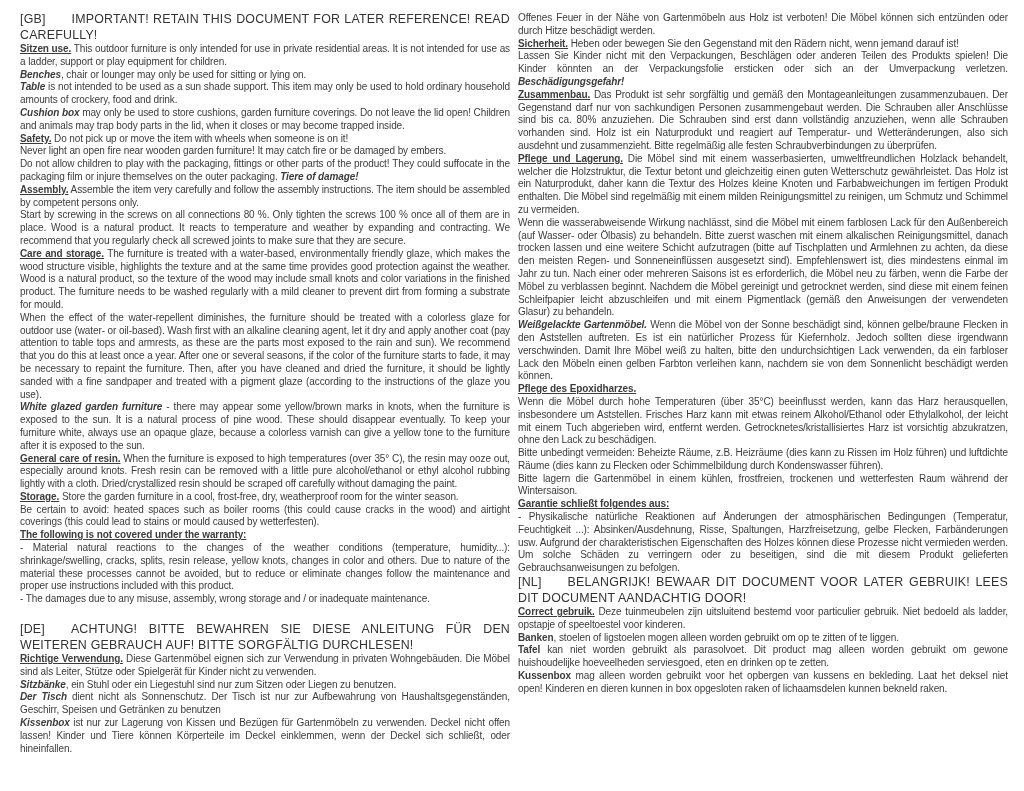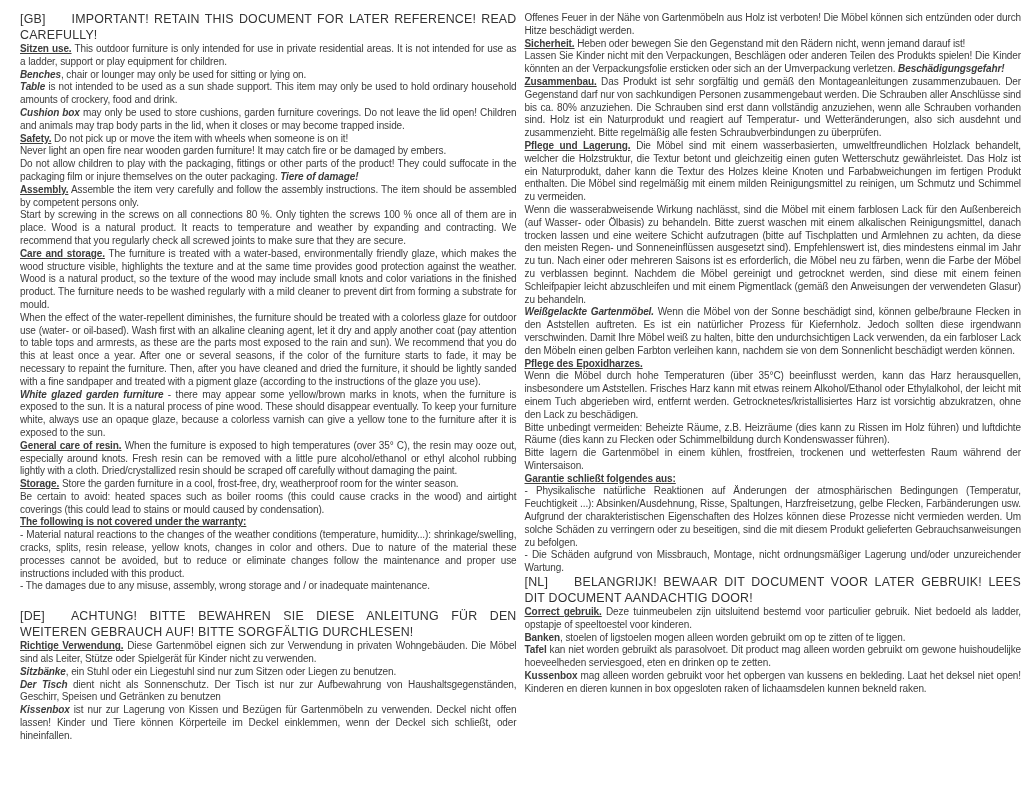--- a/index.html
+++ b/index.html
@@ -7,21 +7,21 @@
     width: 1024px; height: 791px;
     background: #ffffff;
     overflow: hidden;
     font-family: "Liberation Sans", sans-serif;
     color: #3c3c3c;
     -webkit-font-smoothing: antialiased;
   }
   .page {
     box-sizing: border-box;
     width: 1024px; height: 791px;
-    padding: 12px 3px 0 20px;
+    padding: 12px 16px 0 20px;
     display: flex;
     gap: 8px;
   }
   .col { flex: 1 1 0; min-width: 0; }
   section { display: block; }
   .gap-sm { margin-top: 16px; }
   .gap-lg { }
   .heading {
     font-size: 12.4px;
     line-height: 15.5px;
@@ -57,21 +57,21 @@
         <p class="para"><span class="run-lead">Safety.</span><span class="run-n"> Do not pick up or move the item with wheels when someone is on it!</span></p>
         <p class="para"><span class="run-n">Never light an open fire near wooden garden furniture! It may catch fire or be damaged by embers.</span></p>
         <p class="para"><span class="run-n">Do not allow children to play with the packaging, fittings or other parts of the product! They could suffocate in the packaging film or injure themselves on the outer packaging. </span><span class="run-bi">Tiere of damage!</span></p>
         <p class="para"><span class="run-lead">Assembly.</span><span class="run-n"> Assemble the item very carefully and follow the assembly instructions. The item should be assembled by competent persons only.</span></p>
         <p class="para"><span class="run-n">Start by screwing in the screws on all connections 80 %. Only tighten the screws 100 % once all of them are in place. Wood is a natural product. It reacts to temperature and weather by expanding and contracting. We recommend that you regularly check all screwed joints to make sure that they are secure.</span></p>
         <p class="para"><span class="run-lead">Care and storage.</span><span class="run-n"> The furniture is treated with a water-based, environmentally friendly glaze, which makes the wood structure visible, highlights the texture and at the same time provides good protection against the weather. Wood is a natural product, so the texture of the wood may include small knots and color variations in the finished product. The furniture needs to be washed regularly with a mild cleaner to prevent dirt from forming a substrate for mould.</span></p>
         <p class="para"><span class="run-n">When the effect of the water-repellent diminishes, the furniture should be treated with a colorless glaze for outdoor use (water- or oil-based). Wash first with an alkaline cleaning agent, let it dry and apply another coat (pay attention to table tops and armrests, as these are the parts most exposed to the rain and sun). We recommend that you do this at least once a year. After one or several seasons, if the color of the furniture starts to fade, it may be necessary to repaint the furniture. Then, after you have cleaned and dried the furniture, it should be lightly sanded with a fine sandpaper and treated with a pigment glaze (according to the instructions of the glaze you use).</span></p>
         <p class="para"><span class="run-bi">White glazed garden furniture</span><span class="run-n"> - there may appear some yellow/brown marks in knots, when the furniture is exposed to the sun. It is a natural process of pine wood. These should disappear eventually. To keep your furniture white, always use an opaque glaze, because a colorless varnish can give a yellow tone to the furniture after it is exposed to the sun.</span></p>
         <p class="para"><span class="run-lead">General care of resin.</span><span class="run-n"> When the furniture is exposed to high temperatures (over 35° C), the resin may ooze out, especially around knots. Fresh resin can be removed with a little pure alcohol/ethanol or ethyl alcohol rubbing lightly with a cloth. Dried/crystallized resin should be scraped off carefully without damaging the paint.</span></p>
         <p class="para"><span class="run-lead">Storage.</span><span class="run-n"> Store the garden furniture in a cool, frost-free, dry, weatherproof room for the winter season.</span></p>
-        <p class="para"><span class="run-n">Be certain to avoid: heated spaces such as boiler rooms (this could cause cracks in the wood) and airtight coverings (this could lead to stains or mould caused by condensation).</span></p>
+        <p class="para"><span class="run-n">Be certain to avoid: heated spaces such as boiler rooms (this could cause cracks in the wood) and airtight coverings (this could lead to stains or mould caused by wetterfesten).</span></p>
         <p class="para"><span class="run-lead">The following is not covered under the warranty:</span></p>
         <p class="para"><span class="run-n">- Material natural reactions to the changes of the weather conditions (temperature, humidity...): shrinkage/swelling, cracks, splits, resin release, yellow knots, changes in color and others. Due to nature of the material these processes cannot be avoided, but to reduce or eliminate changes follow the maintenance and proper use instructions included with this product.</span></p>
         <p class="para"><span class="run-n">- The damages due to any misuse, assembly, wrong storage and / or inadequate maintenance.</span></p>
       </section>
       <section class="gap-sm">
         <div class="heading"><span class="lang-tag">[DE]</span><span>ACHTUNG! BITTE BEWAHREN SIE DIESE ANLEITUNG FÜR DEN WEITEREN GEBRAUCH AUF! BITTE SORGFÄLTIG DURCHLESEN!</span></div>
         <p class="para"><span class="run-lead">Richtige Verwendung.</span><span class="run-n"> Diese Gartenmöbel eignen sich zur Verwendung in privaten Wohngebäuden. Die Möbel sind als Leiter, Stütze oder Spielgerät für Kinder nicht zu verwenden.</span></p>
         <p class="para"><span class="run-bi">Sitzbänke</span><span class="run-n">, ein Stuhl oder ein Liegestuhl sind nur zum Sitzen oder Liegen zu benutzen.</span></p>
         <p class="para"><span class="run-bi">Der Tisch</span><span class="run-n"> dient nicht als Sonnenschutz. Der Tisch ist nur zur Aufbewahrung von Haushaltsgegenständen, Geschirr, Speisen und Getränken zu benutzen</span></p>
         <p class="para"><span class="run-bi">Kissenbox</span><span class="run-n"> ist nur zur Lagerung von Kissen und Bezügen für Gartenmöbeln zu verwenden. Deckel nicht offen lassen! Kinder und Tiere können Körperteile im Deckel einklemmen, wenn der Deckel sich schließt, oder hineinfallen.</span></p>
@@ -85,21 +85,20 @@
         <p class="para"><span class="run-lead">Zusammenbau.</span><span class="run-n"> Das Produkt ist sehr sorgfältig und gemäß den Montageanleitungen zusammenzubauen. Der Gegenstand darf nur von sachkundigen Personen zusammengebaut werden. Die Schrauben aller Anschlüsse sind bis ca. 80% anzuziehen. Die Schrauben sind erst dann vollständig anzuziehen, wenn alle Schrauben vorhanden sind. Holz ist ein Naturprodukt und reagiert auf Temperatur- und Wetteränderungen, also sich ausdehnt und zusammenzieht. Bitte regelmäßig alle festen Schraubverbindungen zu überprüfen.</span></p>
         <p class="para"><span class="run-lead">Pflege und Lagerung.</span><span class="run-n"> Die Möbel sind mit einem wasserbasierten, umweltfreundlichen Holzlack behandelt, welcher die Holzstruktur, die Textur betont und gleichzeitig einen guten Wetterschutz gewährleistet. Das Holz ist ein Naturprodukt, daher kann die Textur des Holzes kleine Knoten und Farbabweichungen im fertigen Produkt enthalten. Die Möbel sind regelmäßig mit einem milden Reinigungsmittel zu reinigen, um Schmutz und Schimmel zu vermeiden.</span></p>
         <p class="para"><span class="run-n">Wenn die wasserabweisende Wirkung nachlässt, sind die Möbel mit einem farblosen Lack für den Außenbereich (auf Wasser- oder Ölbasis) zu behandeln. Bitte zuerst waschen mit einem alkalischen Reinigungsmittel, danach trocken lassen und eine weitere Schicht aufzutragen (bitte auf Tischplatten und Armlehnen zu achten, da diese den meisten Regen- und Sonneneinflüssen ausgesetzt sind). Empfehlenswert ist, dies mindestens einmal im Jahr zu tun. Nach einer oder mehreren Saisons ist es erforderlich, die Möbel neu zu färben, wenn die Farbe der Möbel zu verblassen beginnt. Nachdem die Möbel gereinigt und getrocknet werden, sind diese mit einem feinen Schleifpapier leicht abzuschleifen und mit einem Pigmentlack (gemäß den Anweisungen der verwendeten Glasur) zu behandeln.</span></p>
         <p class="para"><span class="run-bi">Weißgelackte Gartenmöbel.</span><span class="run-n"> Wenn die Möbel von der Sonne beschädigt sind, können gelbe/braune Flecken in den Aststellen auftreten. Es ist ein natürlicher Prozess für Kiefernholz. Jedoch sollten diese irgendwann verschwinden. Damit Ihre Möbel weiß zu halten, bitte den undurchsichtigen Lack verwenden, da ein farbloser Lack den Möbeln einen gelben Farbton verleihen kann, nachdem sie von dem Sonnenlicht beschädigt werden können.</span></p>
         <p class="para"><span class="run-lead">Pflege des Epoxidharzes.</span></p>
         <p class="para"><span class="run-n">Wenn die Möbel durch hohe Temperaturen (über 35°C) beeinflusst werden, kann das Harz herausquellen, insbesondere um Aststellen. Frisches Harz kann mit etwas reinem Alkohol/Ethanol oder Ethylalkohol, der leicht mit einem Tuch abgerieben wird, entfernt werden. Getrocknetes/kristallisiertes Harz ist vorsichtig abzukratzen, ohne den Lack zu beschädigen.</span></p>
         <p class="para"><span class="run-n">Bitte unbedingt vermeiden: Beheizte Räume, z.B. Heizräume (dies kann zu Rissen im Holz führen) und luftdichte Räume (dies kann zu Flecken oder Schimmelbildung durch Kondenswasser führen).</span></p>
         <p class="para"><span class="run-n">Bitte lagern die Gartenmöbel in einem kühlen, frostfreien, trockenen und wetterfesten Raum während der Wintersaison.</span></p>
         <p class="para"><span class="run-lead">Garantie schließt folgendes aus:</span></p>
         <p class="para"><span class="run-n">- Physikalische natürliche Reaktionen auf Änderungen der atmosphärischen Bedingungen (Temperatur, Feuchtigkeit ...): Absinken/Ausdehnung, Risse, Spaltungen, Harzfreisetzung, gelbe Flecken, Farbänderungen usw. Aufgrund der charakteristischen Eigenschaften des Holzes können diese Prozesse nicht vermieden werden. Um solche Schäden zu verringern oder zu beseitigen, sind die mit diesem Produkt gelieferten Gebrauchsanweisungen zu befolgen.</span></p>
-        <p class="para"><span class="run-n">- Die Schäden aufgrund von Missbrauch, Montage, nicht ordnungsmäßiger Lagerung und/oder unzureichender Wartung.</span></p>
       </section>
       <section class="gap-lg">
         <div class="heading"><span class="lang-tag">[NL]</span><span>BELANGRIJK!  BEWAAR DIT DOCUMENT VOOR LATER GEBRUIK! LEES DIT DOCUMENT AANDACHTIG DOOR!</span></div>
         <p class="para"><span class="run-lead">Correct gebruik.</span><span class="run-n"> Deze tuinmeubelen zijn uitsluitend bestemd voor particulier gebruik. Niet bedoeld als ladder, opstapje of speeltoestel voor kinderen.</span></p>
         <p class="para"><span class="run-b">Banken</span><span class="run-n">, stoelen of ligstoelen mogen alleen worden gebruikt om op te zitten of te liggen.</span></p>
         <p class="para"><span class="run-b">Tafel</span><span class="run-n"> kan niet worden gebruikt als parasolvoet. Dit product mag alleen worden gebruikt om gewone huishoudelijke hoeveelheden serviesgoed, eten en drinken op te zetten.</span></p>
         <p class="para"><span class="run-b">Kussenbox</span><span class="run-n"> mag alleen worden gebruikt voor het opbergen van kussens en bekleding. Laat het deksel niet open! Kinderen en dieren kunnen in box opgesloten raken of lichaamsdelen kunnen bekneld raken.</span></p>
       </section>
     </div>
 </div>

